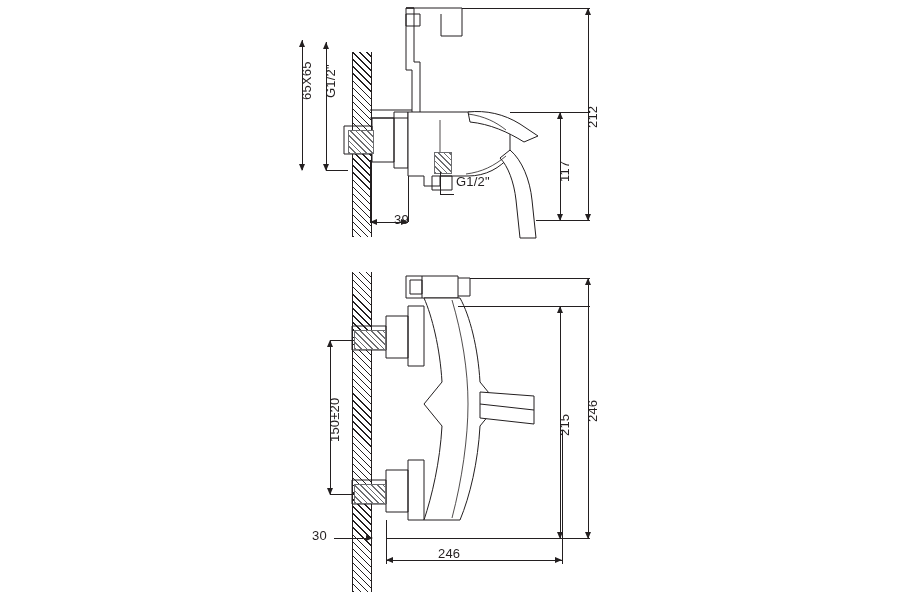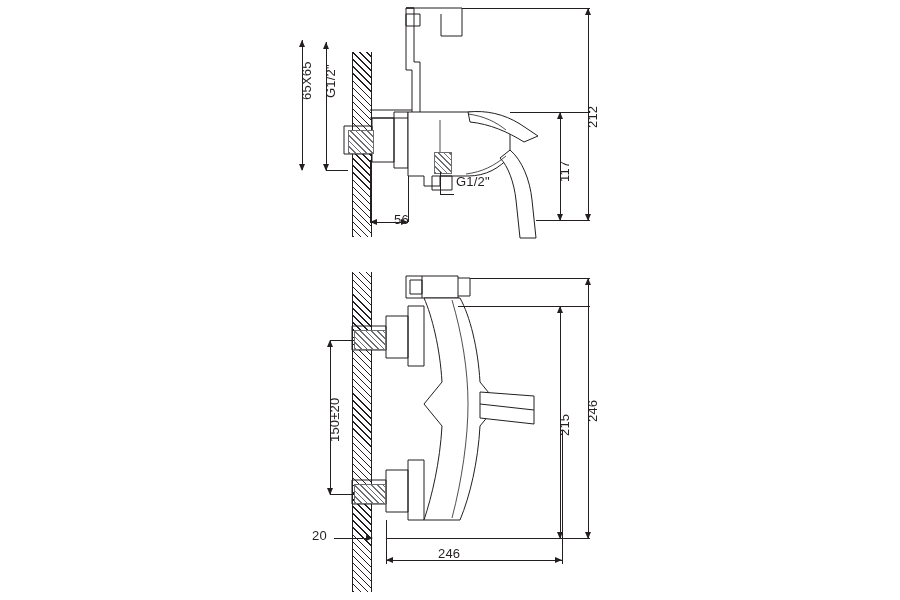--- a/index.html
+++ b/index.html
@@ -135,21 +135,21 @@
 
   <div class="ln v" style="left:560px;top:112px;height:108px;"></div>
   <div class="arrow ar-up" style="left:557px;top:112px;"></div>
   <div class="arrow ar-down" style="left:557px;top:214px;"></div>
   <div class="lbl rot" style="left:557px;top:182px;">117</div>
   <div class="ln h" style="left:510px;top:112px;width:80px;"></div>
 
   <div class="ln h" style="left:370px;top:222px;width:38px;"></div>
   <div class="arrow ar-left" style="left:370px;top:219px;"></div>
   <div class="arrow ar-right" style="left:401px;top:219px;"></div>
-  <div class="lbl" style="left:394px;top:212px;">56</div>
+  <div class="lbl" style="left:394px;top:212px;">39</div>
   <div class="ln v" style="left:370px;top:160px;height:62px;"></div>
   <div class="ln v" style="left:408px;top:176px;height:46px;"></div>
 
   <div class="lbl" style="left:456px;top:174px;">G1/2"</div>
   <div class="ln v" style="left:440px;top:172px;height:22px;"></div>
   <div class="ln h" style="left:440px;top:194px;width:14px;"></div>
 
   <svg class="draw">
 
     <rect x="406" y="276" width="52" height="22"></rect>
@@ -195,21 +195,21 @@
 
   <div class="ln v" style="left:588px;top:278px;height:260px;"></div>
   <div class="arrow ar-up" style="left:585px;top:278px;"></div>
   <div class="arrow ar-down" style="left:585px;top:532px;"></div>
   <div class="lbl rot" style="left:585px;top:422px;">246</div>
   <div class="ln h" style="left:470px;top:278px;width:120px;"></div>
   <div class="ln h" style="left:386px;top:538px;width:204px;"></div>
 
   <div class="ln h" style="left:352px;top:538px;width:20px;"></div>
   <div class="arrow ar-right" style="left:366px;top:535px;"></div>
-  <div class="lbl" style="left:312px;top:528px;">20</div>
+  <div class="lbl" style="left:312px;top:528px;">30</div>
   <div class="ln h" style="left:334px;top:538px;width:18px;"></div>
 
   <div class="ln h" style="left:386px;top:560px;width:176px;"></div>
   <div class="arrow ar-left" style="left:386px;top:557px;"></div>
   <div class="arrow ar-right" style="left:555px;top:557px;"></div>
   <div class="lbl" style="left:438px;top:546px;">246</div>
   <div class="ln v" style="left:386px;top:520px;height:44px;"></div>
   <div class="ln v" style="left:562px;top:430px;height:134px;"></div>
 
 </div>

